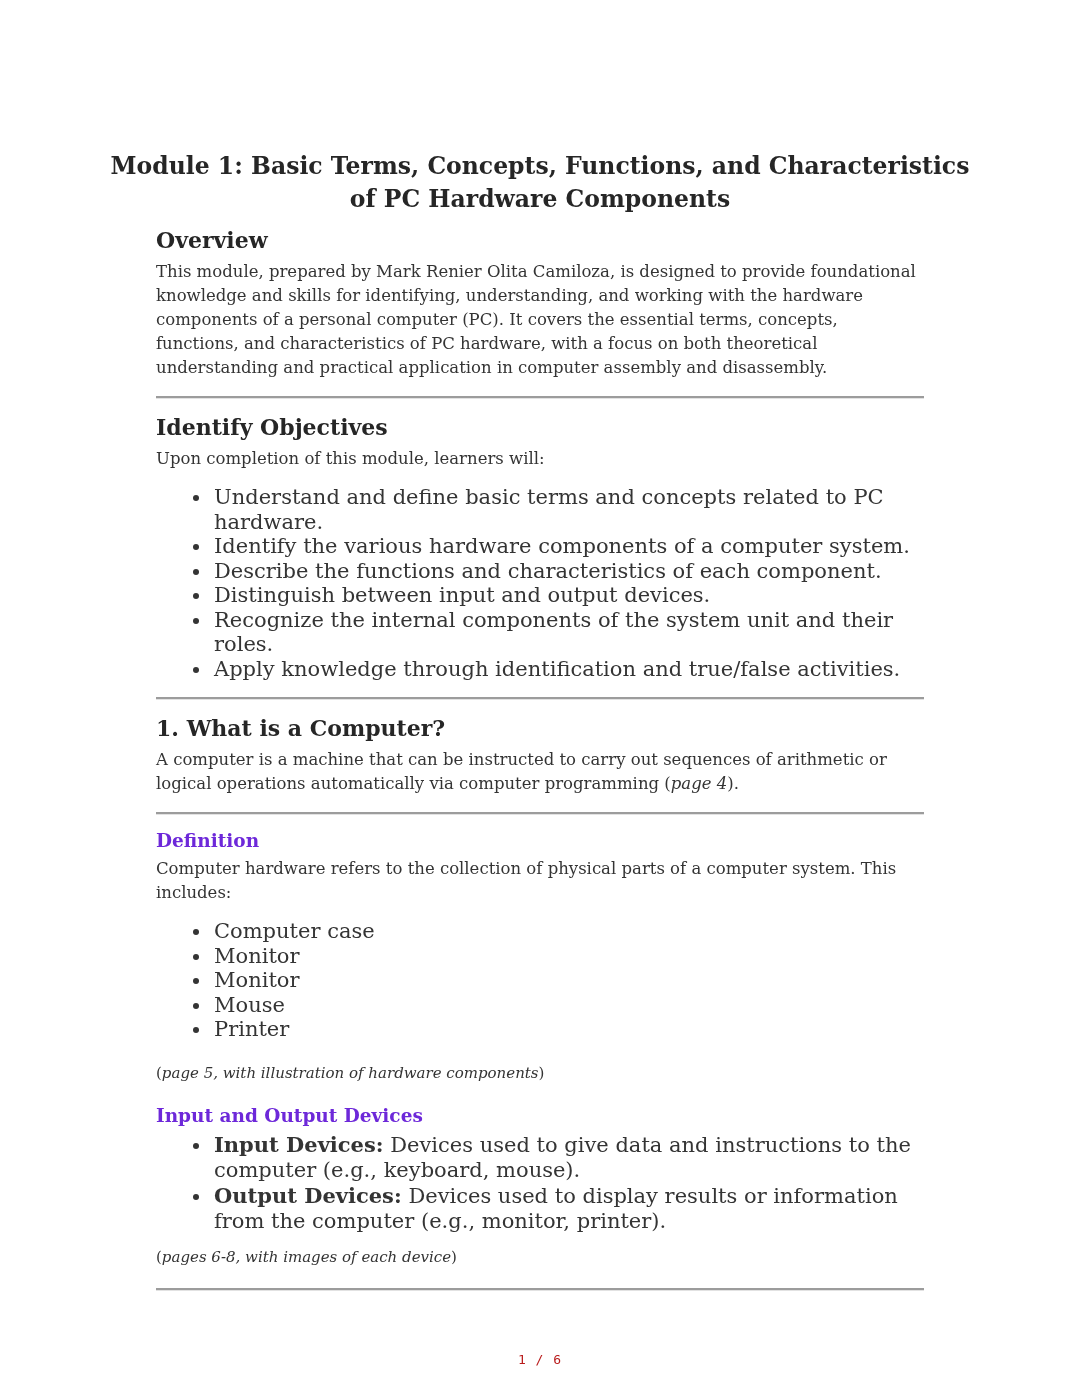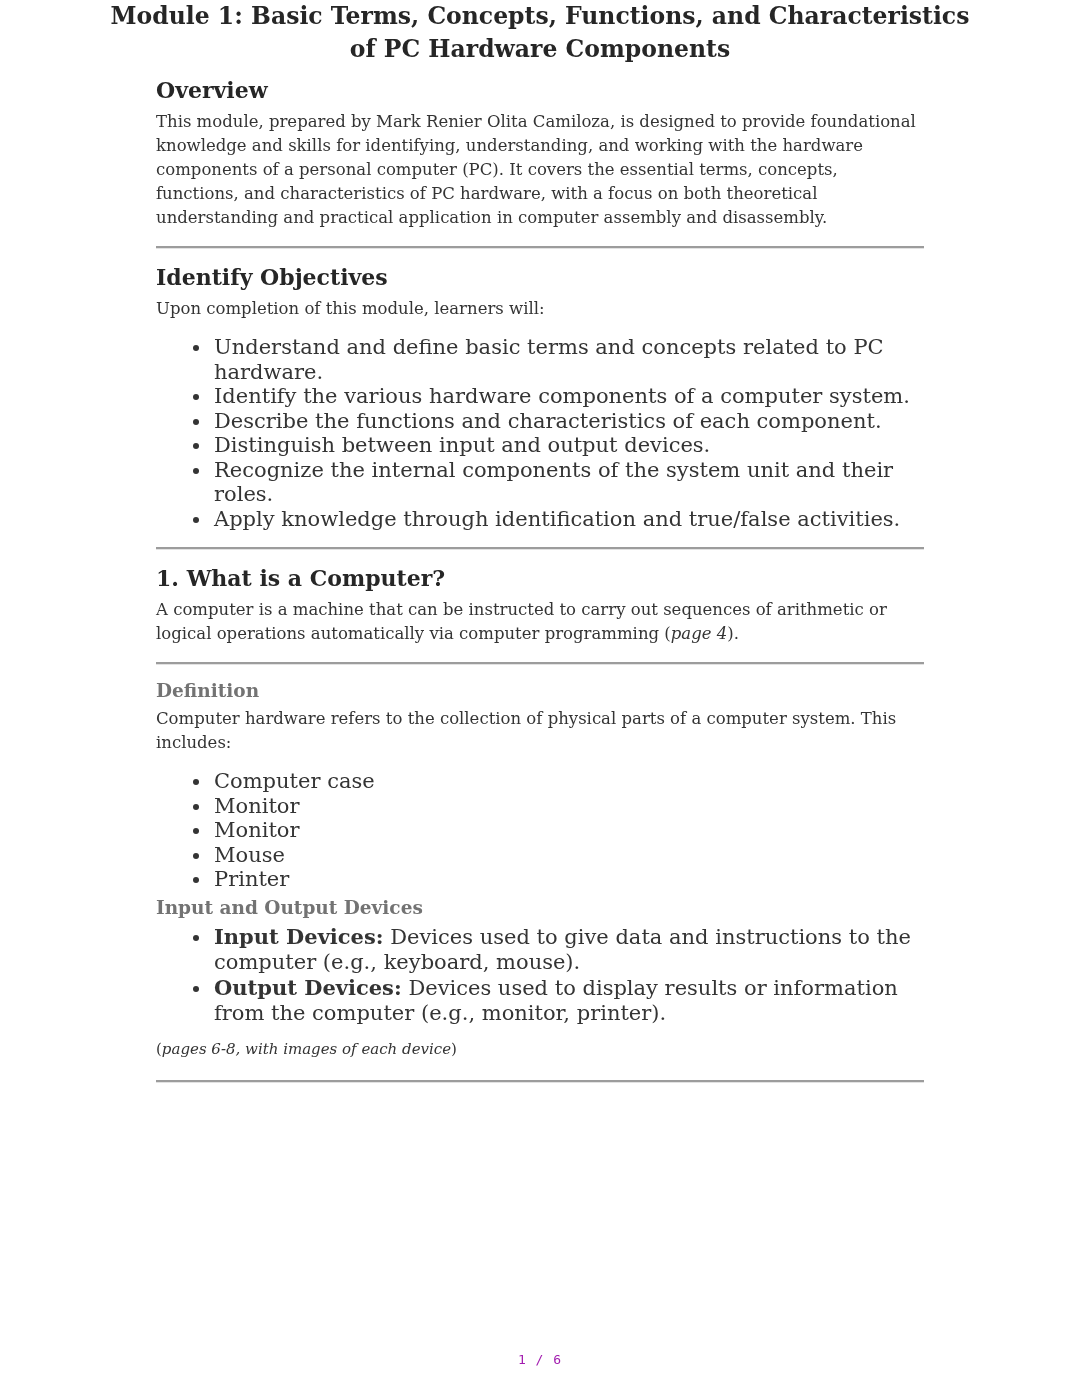--- a/index.html
+++ b/index.html
@@ -11,20 +11,21 @@
     width: 1080px;
     height: 1397px;
     position: relative;
     overflow: hidden;
     font-family: "DejaVu Serif", serif;
     color: #343434;
   }
   .content {
     width: 768px;
     margin: 0 auto;
+    padding-top: 150px;
   }
   .doc-title {
     display: flex;
     flex-direction: column;
     align-items: center;
     margin: 0 0 10px 0;
     font-weight: bold;
     color: #262626;
   }
   .doc-title .title-line {
@@ -38,21 +39,21 @@
     font-weight: bold;
     color: #262626;
     margin: 0 0 6px 0;
   }
   h2.after-title { margin-top: 0; }
   h2.tight-bottom { margin-bottom: 4px; }
   h3.sub-heading {
     font-size: 18.5px;
     line-height: 24px;
     font-weight: bold;
-    color: #737373;
+    color: #6d28d9;
     margin: 0 0 4px 0;
   }
   p.body-text {
     font-size: 16.5px;
     line-height: 24px;
     margin: 0;
   }
   ul.doc-list {
     margin: 14px 0 4px 0;
     padding-left: 56px;
@@ -83,21 +84,21 @@
   p.citation .cite-em { font-style: italic; }
   .inline-em { font-style: italic; }
   .page-number {
     position: absolute;
     left: 0;
     right: 0;
     top: 1352px;
     text-align: center;
     font-family: "DejaVu Sans Mono", monospace;
     font-size: 13px;
-    color: #a21caf;
+    color: #b91c1c;
     letter-spacing: 1px;
   }
   strong.lead-label { font-weight: bold; }
 </style>
 </head>
 <body>
 
 <div class="content">
 
   <h1 class="doc-title">
@@ -131,20 +132,21 @@
 
   <h3 class="sub-heading">Definition</h3>
   <p class="body-text">Computer hardware refers to the collection of physical parts of a computer system. This includes:</p>
   <ul class="doc-list">
     <li>Computer case</li>
     <li>Monitor</li>
     <li>Monitor</li>
     <li>Mouse</li>
     <li>Printer</li>
   </ul>
+  <p class="citation"><span>(</span><span class="cite-em">page 5, with illustration of hardware components</span><span>)</span></p>
 
   <h3 class="sub-heading">Input and Output Devices</h3>
   <ul class="doc-list io-list">
     <li><strong class="lead-label">Input Devices:</strong><span> Devices used to give data and instructions to the computer (e.g., keyboard, mouse).</span></li>
     <li><strong class="lead-label">Output Devices:</strong><span> Devices used to display results or information from the computer (e.g., monitor, printer).</span></li>
   </ul>
   <p class="citation second"><span>(</span><span class="cite-em">pages 6-8, with images of each device</span><span>)</span></p>
 
   <div class="rule last"></div>
 

